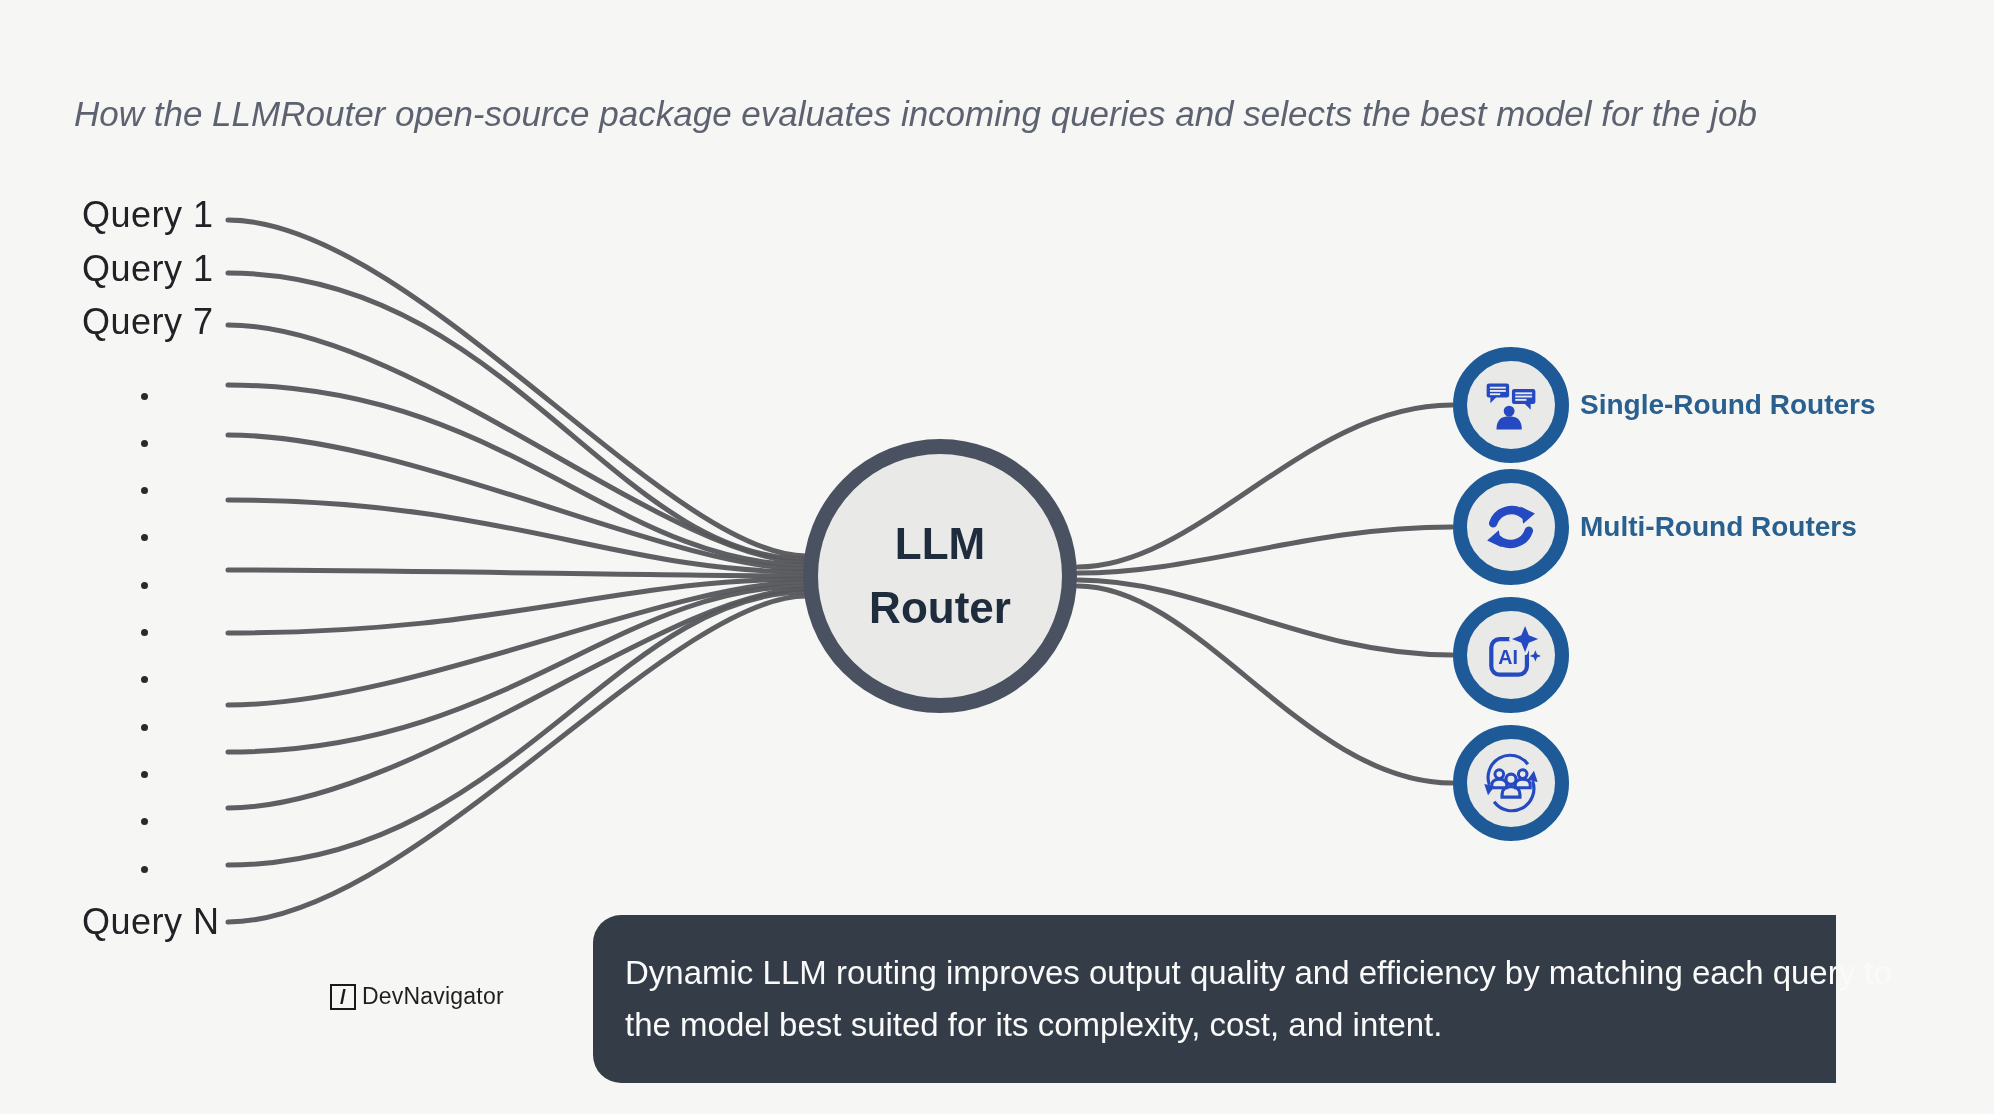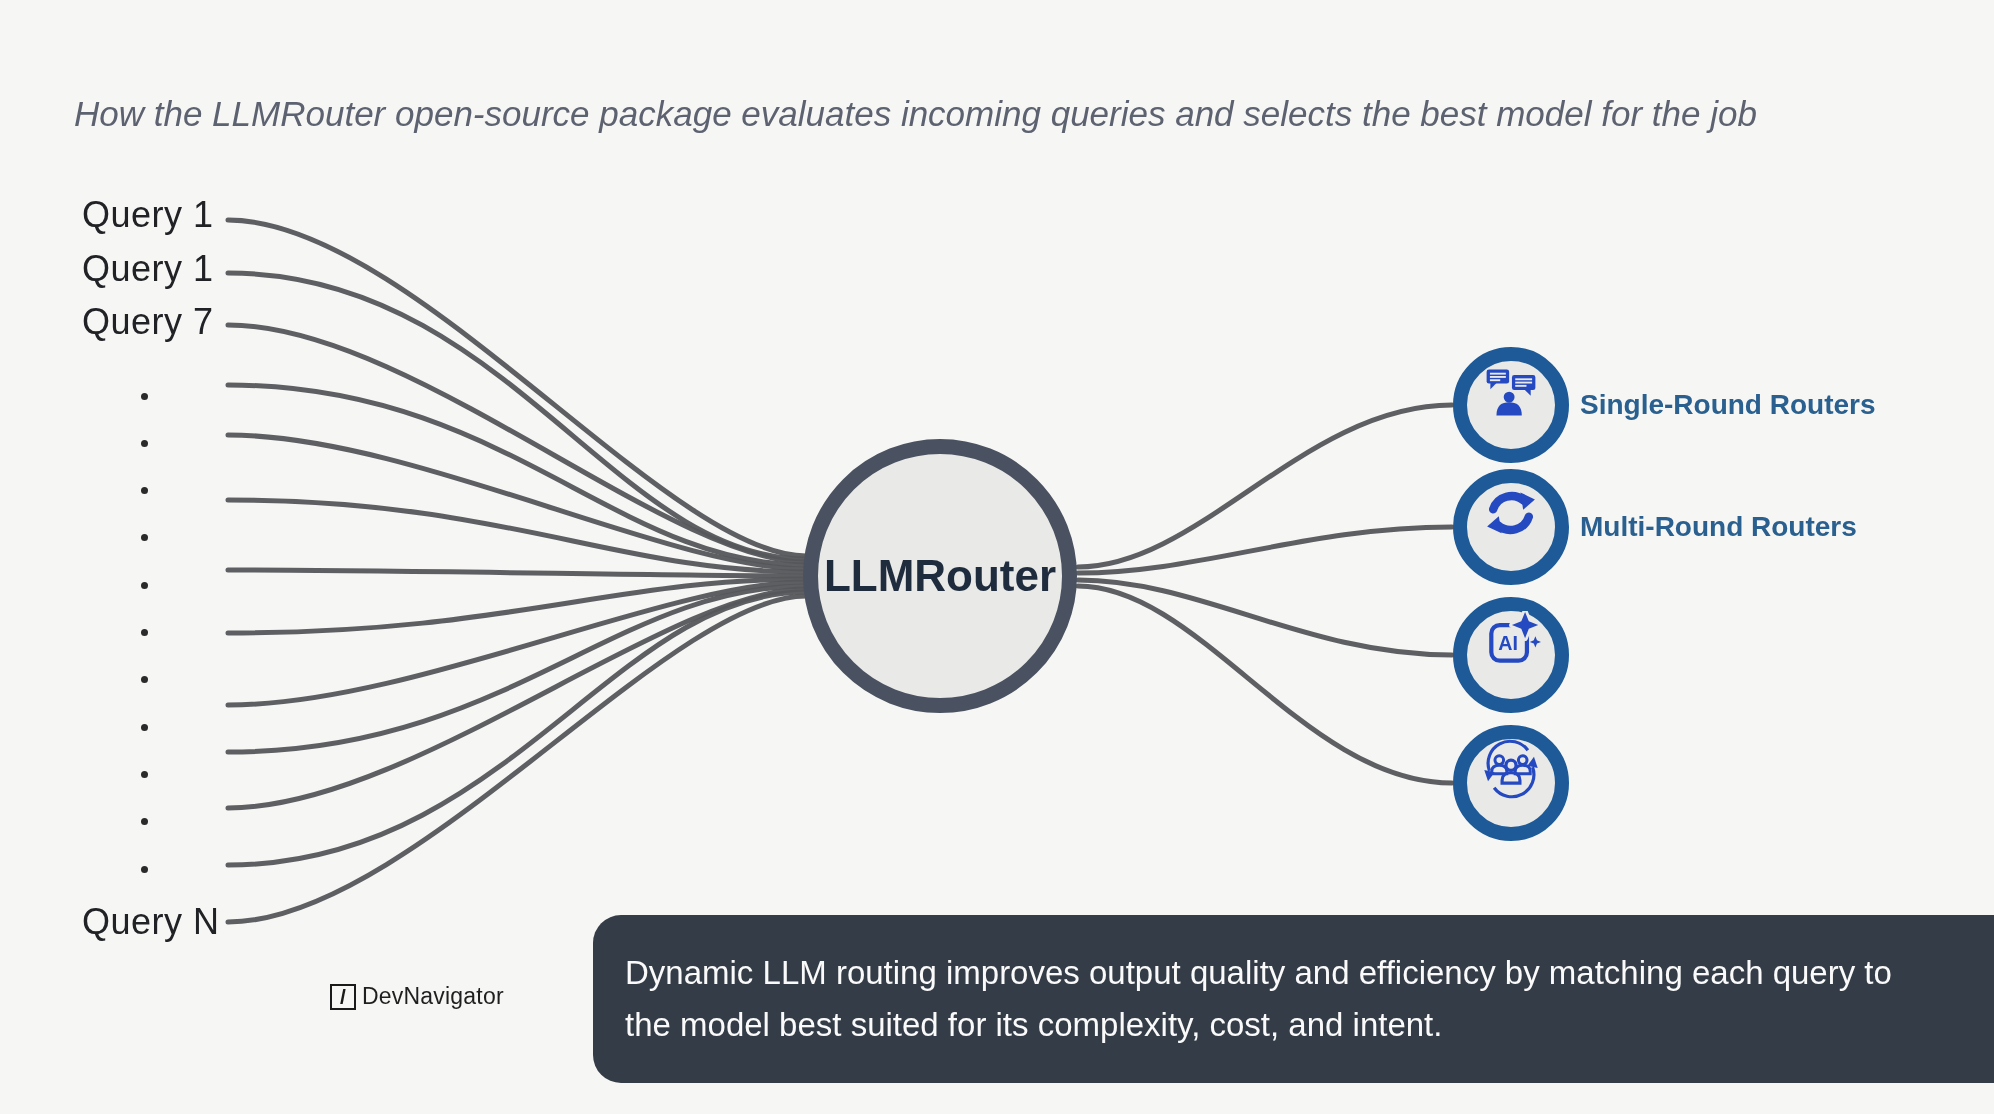--- a/index.html
+++ b/index.html
@@ -20,30 +20,30 @@
 
   #flow-svg{position:absolute;left:0;top:0;}
   .flow{fill:none;stroke:var(--line-gray);stroke-width:5;stroke-linecap:round;opacity:.95;}
 
   .query-label{position:absolute;left:82px;font-size:36px;color:var(--query-text);
          letter-spacing:.5px;white-space:nowrap;}
   .dot{position:absolute;width:7px;height:7px;border-radius:50%;background:#2a2a2a;}
 
   .hub{position:absolute;left:803px;top:439px;width:274px;height:274px;border-radius:50%;
        border:15px solid var(--hub-border);background:var(--hub-fill);
-       display:flex;flex-direction:row;align-items:center;justify-content:center;z-index:2;}
+       display:flex;flex-direction:column;align-items:center;justify-content:center;z-index:2;}
   .hub-line{font-size:44px;font-weight:700;color:var(--hub-text);line-height:64px;}
 
   .icon-ring{position:absolute;left:1453px;width:116px;height:116px;border-radius:50%;
        border:14px solid var(--icon-ring);background:var(--hub-fill);
-       display:flex;align-items:flex-start;justify-content:center;z-index:2;}
+       display:flex;align-items:center;justify-content:center;z-index:2;}
   .router-label{position:absolute;left:1580px;font-size:28px;font-weight:700;
        color:var(--label-blue);line-height:42px;white-space:nowrap;}
 
-  .note-box{position:absolute;left:593px;top:915px;width:1401px;height:168px;
+  .note-box{position:absolute;left:593px;top:915px;width:1243px;height:168px;
        background:var(--note-bg);border-radius:28px 0 0 28px;}
   .note-text{margin:32px 0 0 32px;width:1320px;font-size:33px;line-height:52px;
        color:var(--note-text);}
 
   .brand{position:absolute;left:330px;top:983px;display:flex;align-items:center;gap:6px;}
   .brand-square{width:26px;height:26px;border:2.5px solid #1a1a1a;display:flex;
        align-items:center;justify-content:center;font-size:21px;font-weight:700;color:#1a1a1a;}
   .brand-name{font-size:23px;font-weight:500;color:var(--brand-text);letter-spacing:.2px;}
 
   .glyph-stroke{stroke:var(--icon-glyph);fill:none;}

